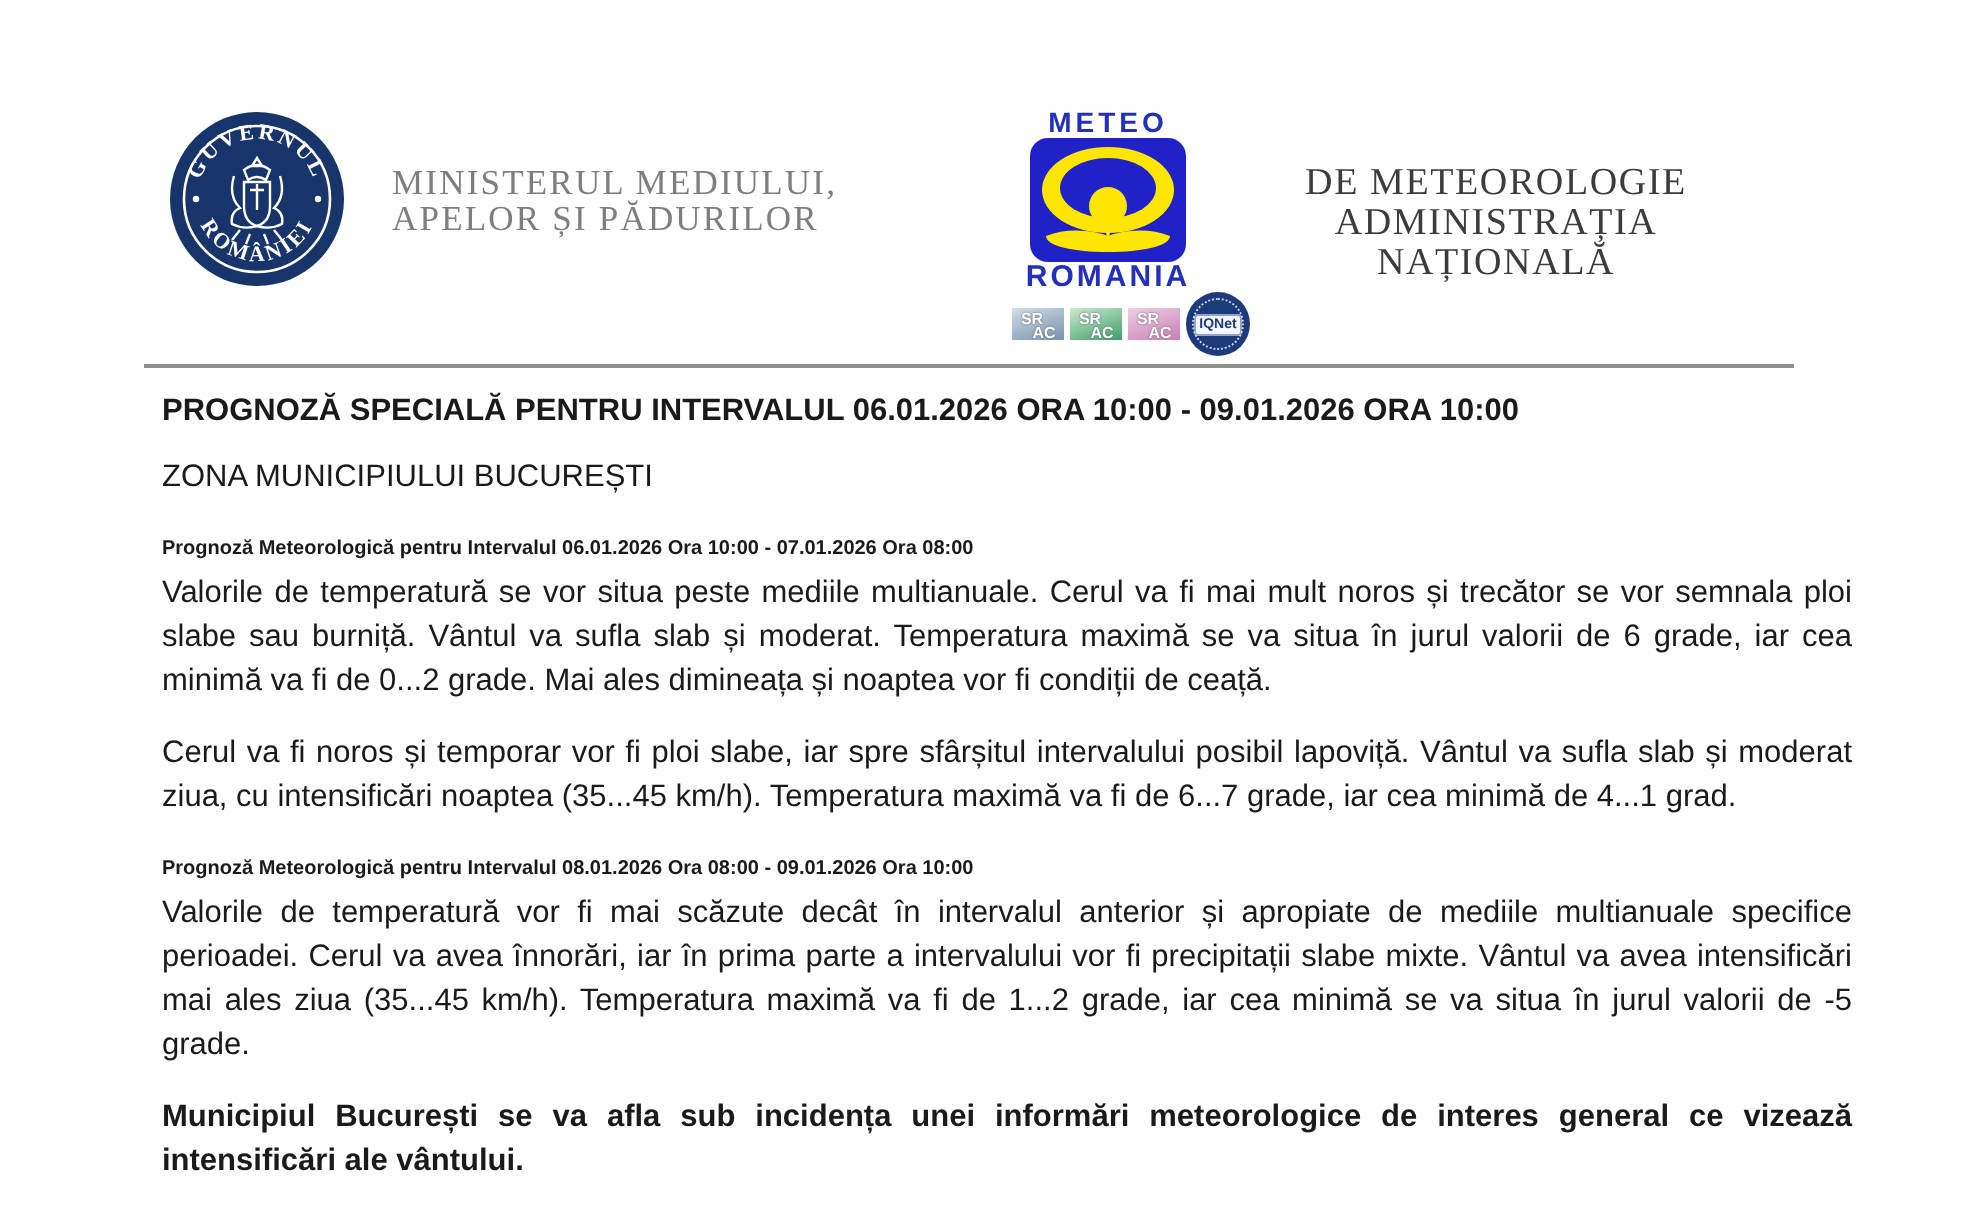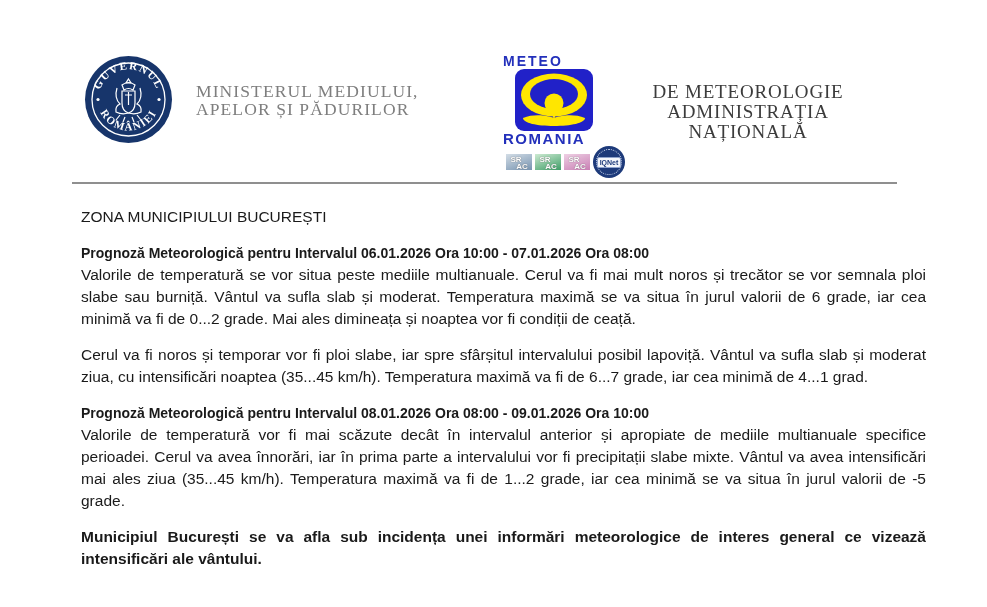--- a/index.html
+++ b/index.html
@@ -7,21 +7,21 @@
     position:relative;width:987px;height:607px;background:#ffffff;
     font-family:"Liberation Sans", sans-serif;overflow:hidden;
   }
   
   .seal{position:absolute;left:84px;top:55px;width:89px;height:89px;}
   .ministry{
     position:absolute;left:196px;top:82px;width:270px;
     font-family:"Liberation Serif", serif;
     color:#7e7e7e;font-size:17.5px;line-height:18px;letter-spacing:1.1px;
   }
-  .meteo-block{position:absolute;left:503px;top:55px;width:102px;}
+  .meteo-block{position:absolute;left:503px;top:55px;width:102px;text-align:center;}
   .meteo-word{
     font-family:"Liberation Sans", sans-serif;font-weight:bold;color:#2330bb;
     font-size:14px;letter-spacing:2px;line-height:13px;
   }
   .meteo-logo{display:block;margin:1px auto 1px auto;width:78px;height:62px;}
   .romania-word{
     font-family:"Liberation Sans", sans-serif;font-weight:bold;color:#2330bb;
     font-size:15px;letter-spacing:1.5px;line-height:14px;
   }
   .badges{position:absolute;left:506px;top:146px;display:flex;gap:3px;align-items:center;}
@@ -60,21 +60,21 @@
   }
   .rule{position:absolute;left:72px;top:182px;width:825px;height:2px;background:#8f8f8f;}
   
   .content{
     position:absolute;left:81px;top:195px;width:845px;color:#1a1a1a;
     font-size:15.5px;line-height:22px;
   }
   .doc-title{font-weight:bold;margin:0;}
   .doc-zone{font-weight:normal;margin:11px 0 0 0;}
   .section{margin-top:14px;}
-  .section h3{font-weight:bold;font-size:14px;margin:0;display:block;}
+  .section h3{font-weight:bold;font-size:10px;margin:0;display:block;}
   .section p{margin:0;text-align:justify;}
   .footer-notice{font-weight:bold;margin-top:14px;text-align:justify;}
   
   .seal text{font-family:"Liberation Serif", serif;font-weight:bold;fill:#ffffff;}
 </style>
 </head>
 <body>
 
 <div class="page">
 
@@ -152,20 +152,21 @@
   </div>
 
   <div class="admin">
     <div>DE METEOROLOGIE</div>
     <div>ADMINISTRAȚIA NAȚIONALĂ</div>
   </div>
 
   <div class="rule"></div>
 
   <div class="content">
+    <p class="doc-title">PROGNOZĂ SPECIALĂ PENTRU INTERVALUL 06.01.2026 ORA 10:00 - 09.01.2026 ORA 10:00</p>
     <p class="doc-zone">ZONA MUNICIPIULUI BUCUREȘTI</p>
 
     <div class="section">
       <h3>Prognoză Meteorologică pentru Intervalul 06.01.2026 Ora 10:00 - 07.01.2026 Ora 08:00</h3>
       <p>Valorile de temperatură se vor situa peste mediile multianuale. Cerul va fi mai mult noros și trecător se vor semnala ploi slabe sau burniță. Vântul va sufla slab și moderat. Temperatura maximă se va situa în jurul valorii de 6 grade, iar cea minimă va fi de 0...2 grade. Mai ales dimineața și noaptea vor fi condiții de ceață.</p>
     </div>
 
     <div class="section">
       <p>Cerul va fi noros și temporar vor fi ploi slabe, iar spre sfârșitul intervalului posibil lapoviță. Vântul va sufla slab și moderat ziua, cu intensificări noaptea (35...45 km/h). Temperatura maximă va fi de 6...7 grade, iar cea minimă de 4...1 grad.</p>
     </div>

